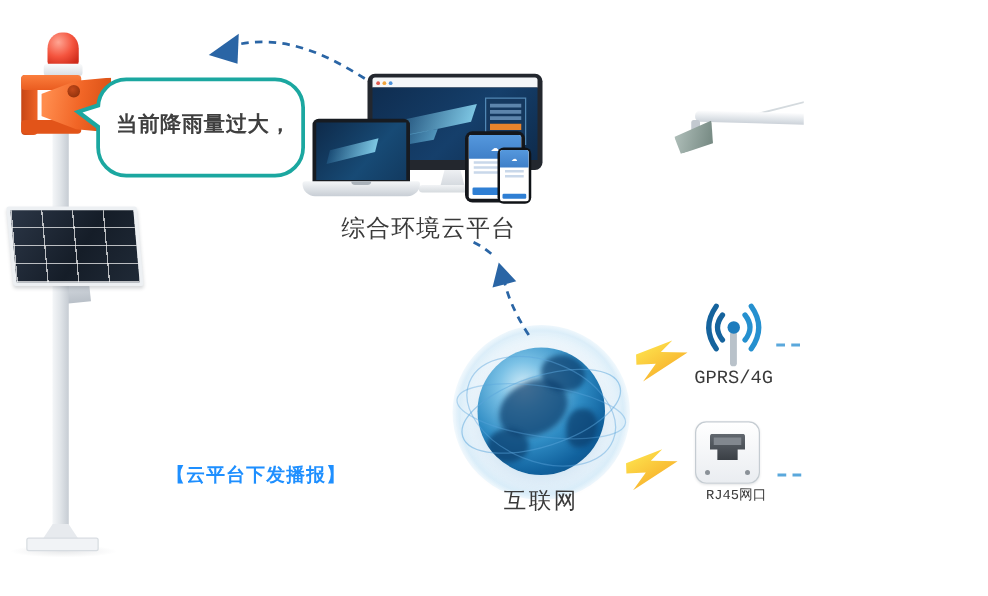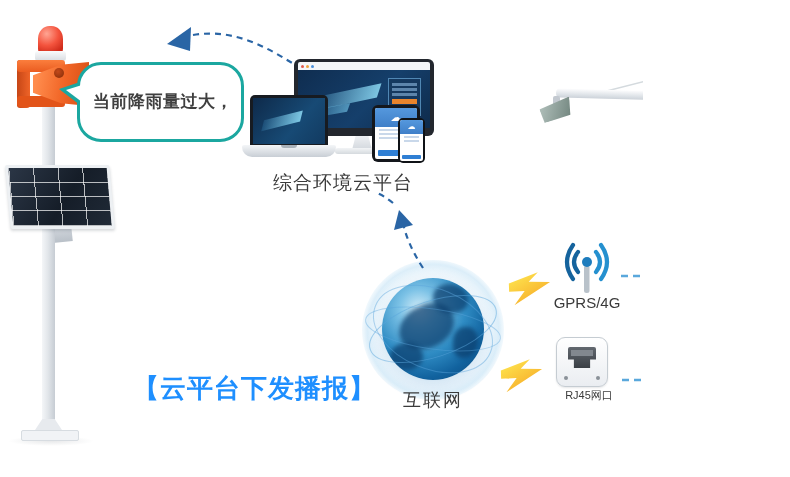--- a/index.html
+++ b/index.html
@@ -1,17 +1,17 @@
 <!DOCTYPE html>
 <html><head>
 <meta charset="utf-8">
 <style>
   html,body{margin:0;padding:0;background:#fff;}
   .stage{position:relative;width:643px;height:477px;background:#ffffff;overflow:hidden;
-         font-family:Liberation Sans, sans-serif;}
+         font-family:Liberation Mono, monospace;}
   .abs{position:absolute;}
 
   
   #pole-l{left:42px;top:90px;width:13px;height:344px;background:linear-gradient(90deg,#f4f6f8,#e2e6ea 45%,#c6ccd3);z-index:1;}
   #pole-l-flare{left:33px;top:419px;width:31px;height:14px;background:#e7eaee;clip-path:polygon(30% 0,70% 0,100% 100%,0 100%);z-index:1;}
   #pole-l-plate{left:21px;top:430px;width:56px;height:9px;background:#f1f3f6;border:1px solid #d7dce1;border-radius:2px;z-index:1;}
   #shadow-l{left:8px;top:436px;width:86px;height:10px;background:radial-gradient(ellipse at center,rgba(60,70,80,.12),transparent 70%);}
   .solar{box-sizing:border-box;background:#edf0f3;padding:3px;border-radius:2px;box-shadow:0 2px 3px rgba(30,40,50,.18);}
   .cells{width:100%;height:100%;
     background-image:
@@ -25,21 +25,21 @@
   #brk-back{left:17px;top:60px;width:13px;height:48px;background:linear-gradient(90deg,#c64616,#ef6428);border-radius:3px;z-index:2;}
   #brk-top{left:17px;top:60px;width:48px;height:12px;background:linear-gradient(#fb7e3d,#ea5c20);border-radius:3px;z-index:3;}
   #brk-bot{left:17px;top:96px;width:48px;height:11px;background:#e25419;border-radius:3px;z-index:3;}
   #horn{left:33px;top:62px;width:56px;height:44px;background:linear-gradient(100deg,#ff8c4d 10%,#f16526 55%,#d44d13);clip-path:polygon(0 30%,50% 6%,100% 0,100% 100%,50% 94%,0 70%);z-index:4;}
   #horn-dot{left:54px;top:68px;width:10px;height:10px;border-radius:50%;background:radial-gradient(circle at 40% 35%,#c4491a,#832c08);z-index:5;}
   #bubble{left:77px;top:62px;width:167px;height:80px;background:#fff;border:3px solid #1BA7A0;border-radius:24px;
           display:flex;flex-direction:column;justify-content:center;padding-left:13px;box-sizing:border-box;z-index:5;}
   .bubble-line{font-size:17px;font-weight:bold;color:#3f3f3f;line-height:1.5;letter-spacing:.5px;}
   #tail-o{left:59px;top:82px;width:0;height:0;border-top:7px solid transparent;border-bottom:16px solid transparent;border-right:21px solid #1BA7A0;z-index:5;}
   #tail-i{left:66px;top:85px;width:0;height:0;border-top:5px solid transparent;border-bottom:12px solid transparent;border-right:16px solid #fff;z-index:6;}
-  #broadcast{left:133px;top:371px;font-size:26px;font-weight:bold;color:#1E8FFF;letter-spacing:1px;z-index:2;}
+  #broadcast{left:133px;top:371px;font-size:15px;font-weight:bold;color:#1E8FFF;letter-spacing:1px;z-index:2;}
 
   
   #monitor{left:294px;top:59px;width:140px;height:77px;background:#23272e;border-radius:6px;padding:3px 4px 4px;box-sizing:border-box;z-index:3;}
   #mon-bar{height:8px;background:#f4f6f8;border-radius:2px 2px 0 0;display:flex;align-items:center;gap:2px;padding:0 3px;}
   .mdot{width:3px;height:3px;border-radius:50%;}
   .mdot.r{background:#e05a4e}.mdot.o{background:#efa33c}.mdot.b{background:#4a90d9}
   #mon-screen{height:58px;background:linear-gradient(135deg,#0f2d50,#153f6b 55%,#0e2b4c);position:relative;overflow:hidden;}
   .glow1{position:absolute;left:10%;top:36%;width:52%;height:22%;background:linear-gradient(90deg,rgba(80,190,255,.12),rgba(150,230,255,.8));transform:rotate(-12deg) skewX(-30deg);}
   .glow2{position:absolute;left:8%;top:64%;width:30%;height:13%;background:linear-gradient(90deg,rgba(80,190,255,.1),rgba(130,220,255,.55));transform:rotate(-10deg) skewX(-30deg);}
   #mon-panel{position:absolute;right:7%;top:13%;width:25%;height:66%;background:rgba(22,56,94,.92);border:1px solid rgba(130,200,250,.55);padding:2px;box-sizing:border-box;}

